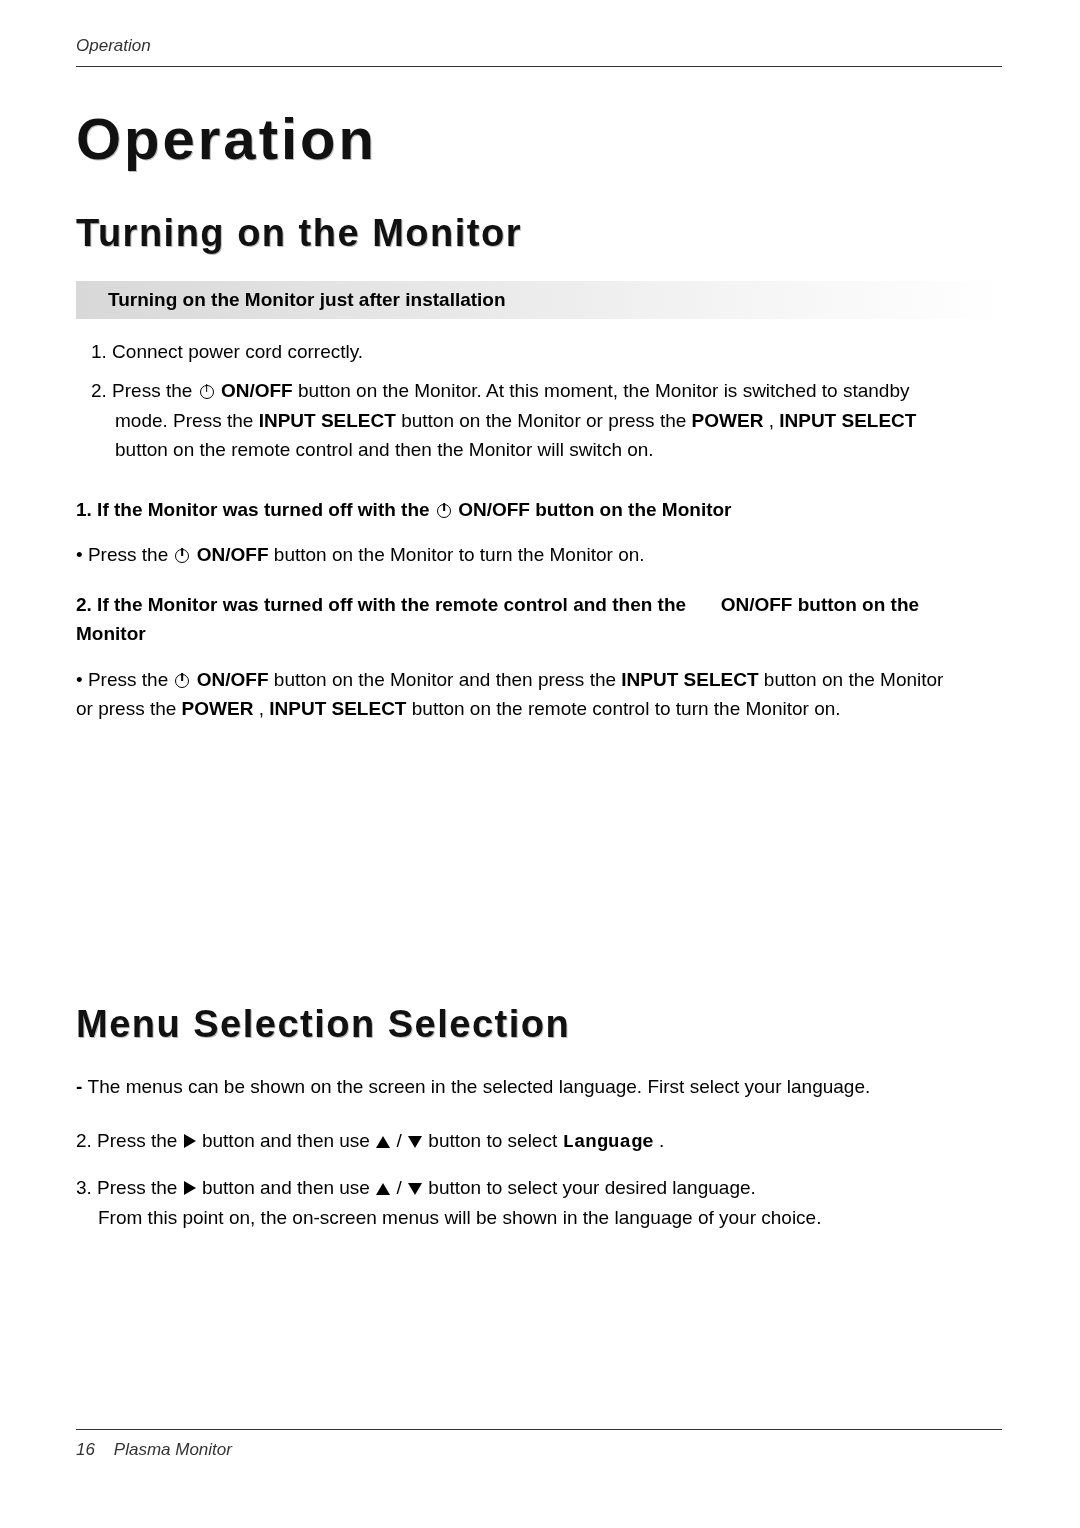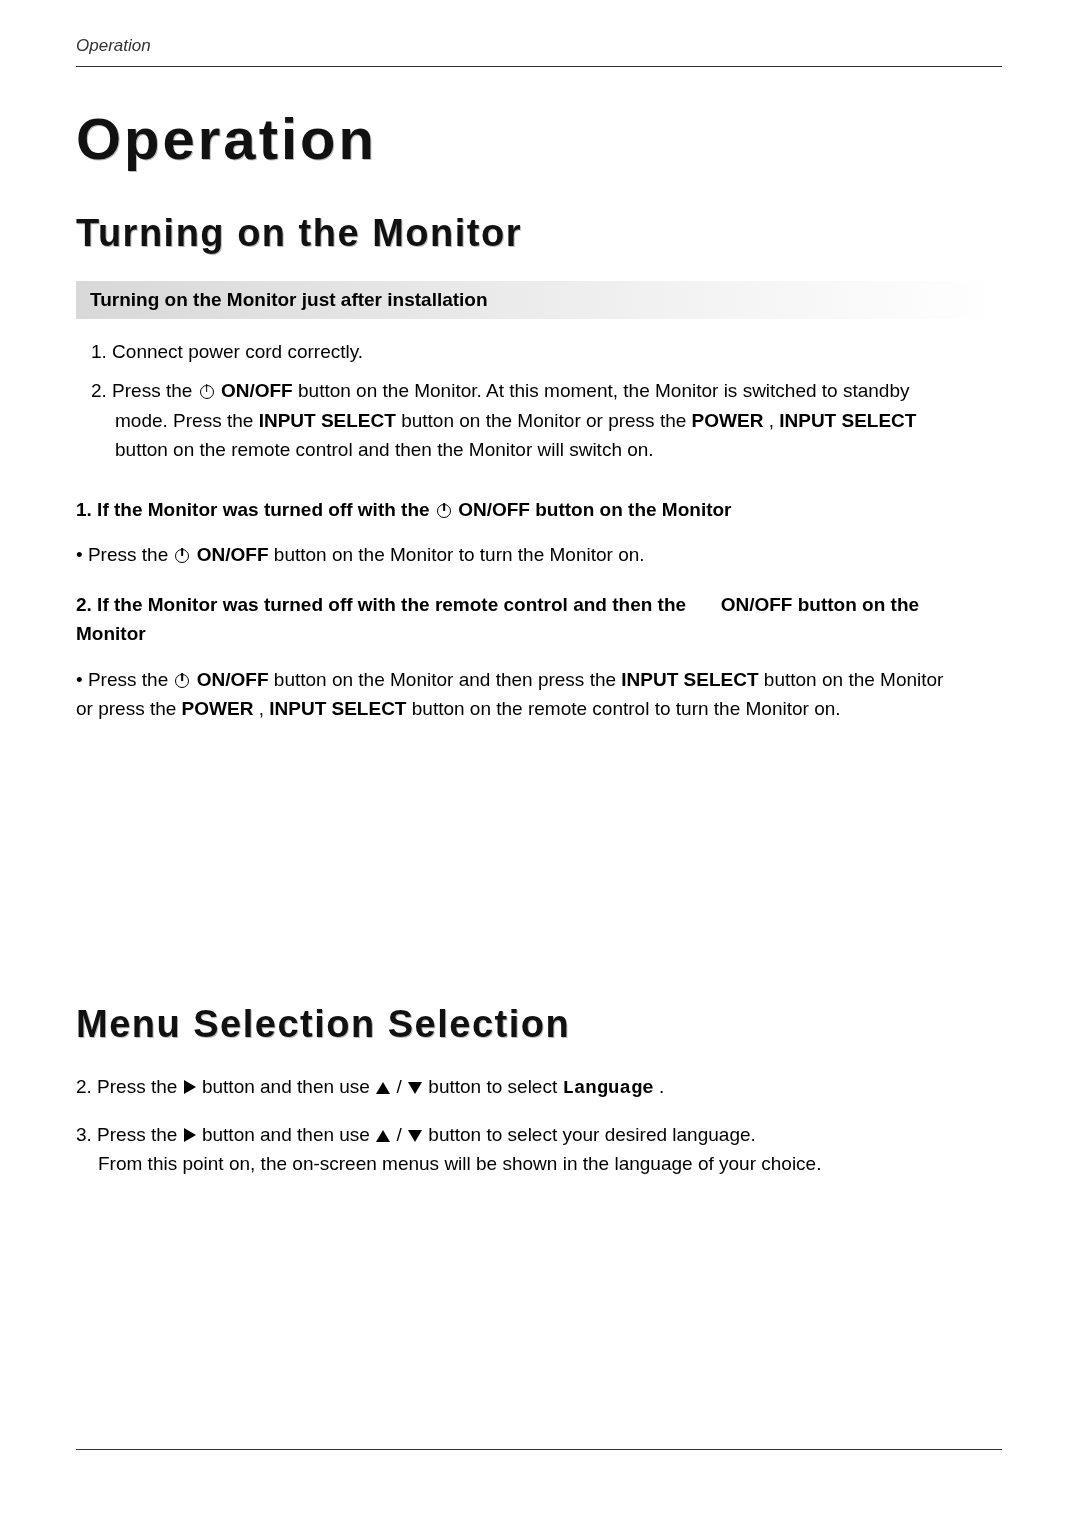--- a/index.html
+++ b/index.html
@@ -44,21 +44,21 @@
   h2.section {
     font-size: 38px;
     font-weight: bold;
     letter-spacing: 1.5px;
     color: #111;
     text-shadow: 1px 1px 0 #bbb;
     margin: 48px 0 26px 0;
   }
   .banner {
     background: linear-gradient(to right, #d8d8d8 0%, #f4f4f4 70%, #ffffff 100%);
-    padding: 8px 14px;
+    padding: 8px 32px;
     font-size: 19px;
     font-weight: bold;
     color: #000;
     margin: 12px 0 18px 0;
   }
   .body-block {
     font-size: 19px;
     line-height: 1.55;
     color: #000;
   }
@@ -220,20 +220,24 @@
       <span class="bold">POWER</span>
       <span>, </span>
       <span class="bold">INPUT SELECT</span>
       <span> button on the remote control to turn the Monitor on.</span>
     </div>
   </div>
 
   <h2 class="section" style="margin-top:280px">Menu Selection Selection</h2>
 
   <div class="lang-block">
+    <div class="lang-intro">
+      <span class="bold">-  </span>
+      <span>The menus can be shown on the screen in the selected language. First select your language.</span>
+    </div>
 
     <ol class="langsteps">
       <li>
         <span>2.  Press the </span>
         <span class="tri-right"></span>
         <span> button and then use </span>
         <span class="tri-up"></span>
         <span> / </span>
         <span class="tri-down"></span>
         <span> button to select </span>
@@ -248,14 +252,19 @@
         <span> / </span>
         <span class="tri-down"></span>
         <span> button to select your desired language.</span><br>
         <span>From this point on, the on-screen menus will be shown in the language of your choice.</span>
       </li>
     </ol>
   </div>
 
   <div class="footer">
     <hr class="footer-line">
+    <div class="footer-text">
+      <span>16</span>
+      &nbsp;&nbsp;
+      <span>Plasma Monitor</span>
+    </div>
   </div>
 </div>
 
 </body></html>

